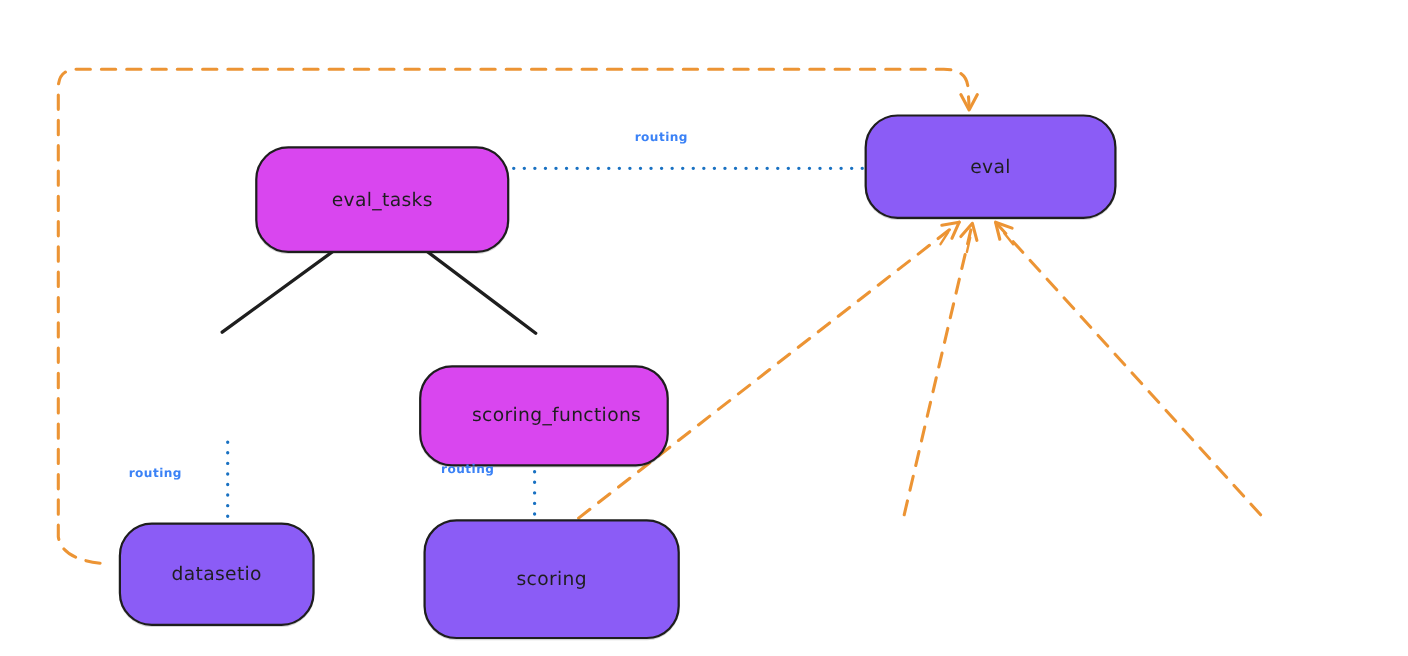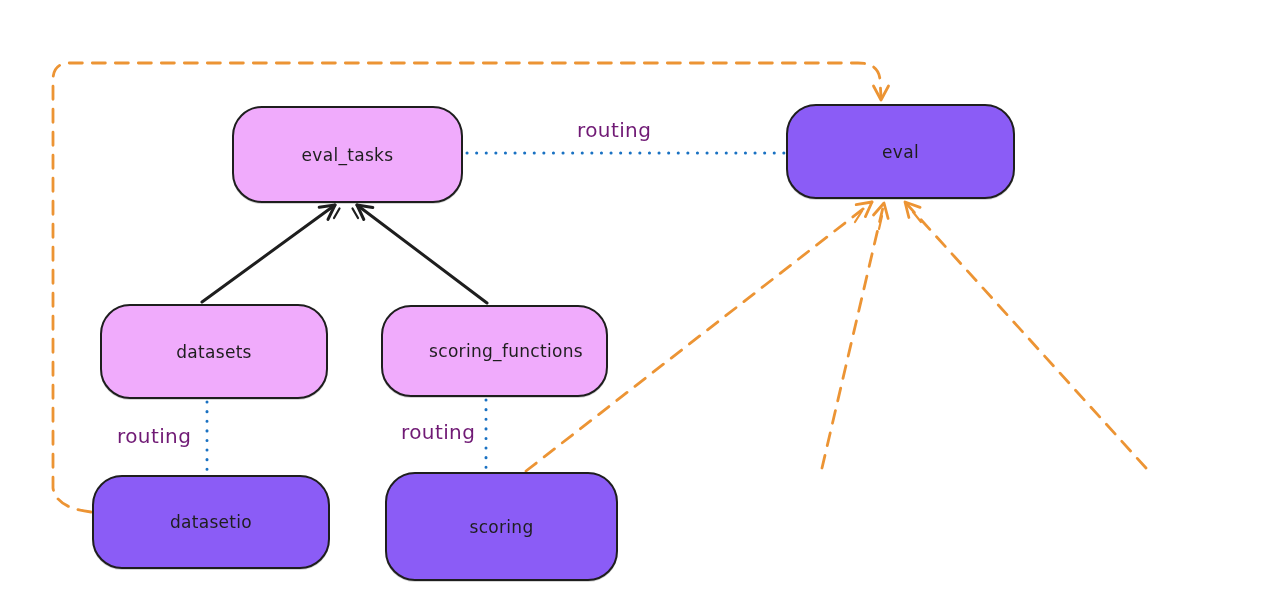--- a/index.html
+++ b/index.html
@@ -22,27 +22,27 @@
     border: 2.5px solid #1e1e1e;
     border-radius: 30px;
     display: flex;
     align-items: center;
     justify-content: center;
     font-size: 17px;
     color: #1e1e1e;
     letter-spacing: 0.3px;
     box-shadow: 0 1px 0 rgba(30,30,30,0.18);
   }
-  .node-blue  { background: #f0abfc; }
+  .node-blue  { background: #d946ef; margin-top: 27px; }
   .node-green { background: #8b5cf6; }
   .edge-label {
     position: absolute;
-    color: #701a75;
-    font-size: 20px;
-    font-weight: normal;
+    color: #3b82f6;
+    font-size: 11px;
+    font-weight: bold;
     letter-spacing: 0.4px;
     white-space: nowrap;
   }
 </style>
 </head>
 <body>
 
 <div class="stage">
 
   <svg class="edges" viewBox="0 0 1280 596">
@@ -88,27 +88,24 @@
       <path d="M 921 222 L 913 212" stroke-width="2.2"></path>
     </g>
   </svg>
 
   <div class="node node-blue" style="left:232px; top:106px; width:231px; height:97px;">
     <span>eval_tasks</span>
   </div>
   <div class="node node-green" style="left:786px; top:104px; width:229px; height:95px;">
     <span>eval</span>
   </div>
-  <div class="node node-blue" style="left:100px; top:304px; width:228px; height:95px;">
-    <span>datasets</span>
-  </div>
   <div class="node node-blue" style="left:381px; top:305px; width:227px; height:92px;padding-left:23px;">
     <span>scoring_functions</span>
   </div>
-  <div class="node node-green" style="left:92px; top:475px; width:238px; height:94px;">
+  <div class="node node-green" style="left:108px; top:475px; width:178px; height:94px;">
     <span>datasetio</span>
   </div>
   <div class="node node-green" style="left:385px; top:472px; width:233px; height:109px;">
     <span>scoring</span>
   </div>
 
   <span class="edge-label" style="left:577px; top:118px;">routing</span>
   <span class="edge-label" style="left:117px; top:424px;">routing</span>
   <span class="edge-label" style="left:401px; top:420px;">routing</span>
 

